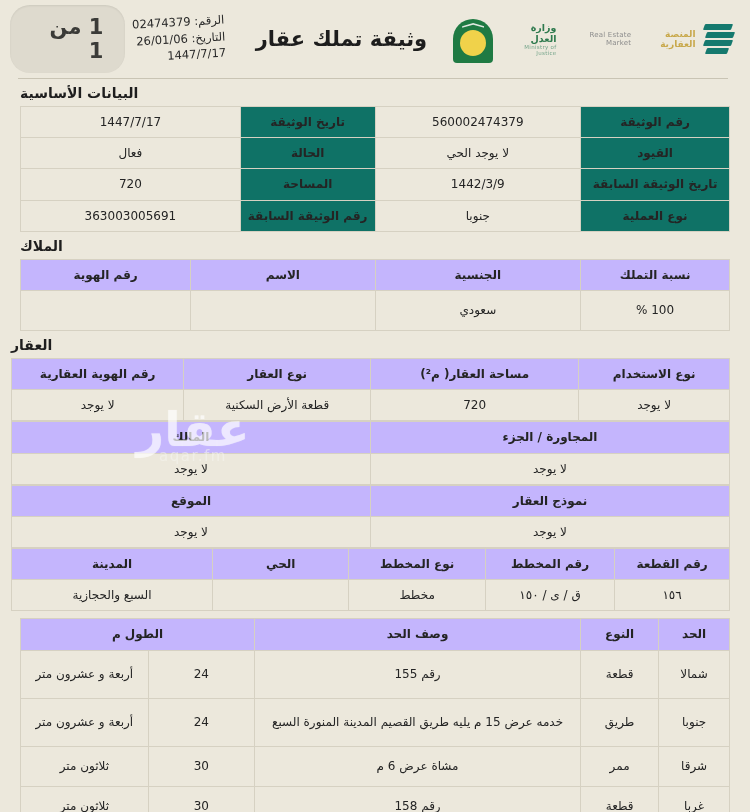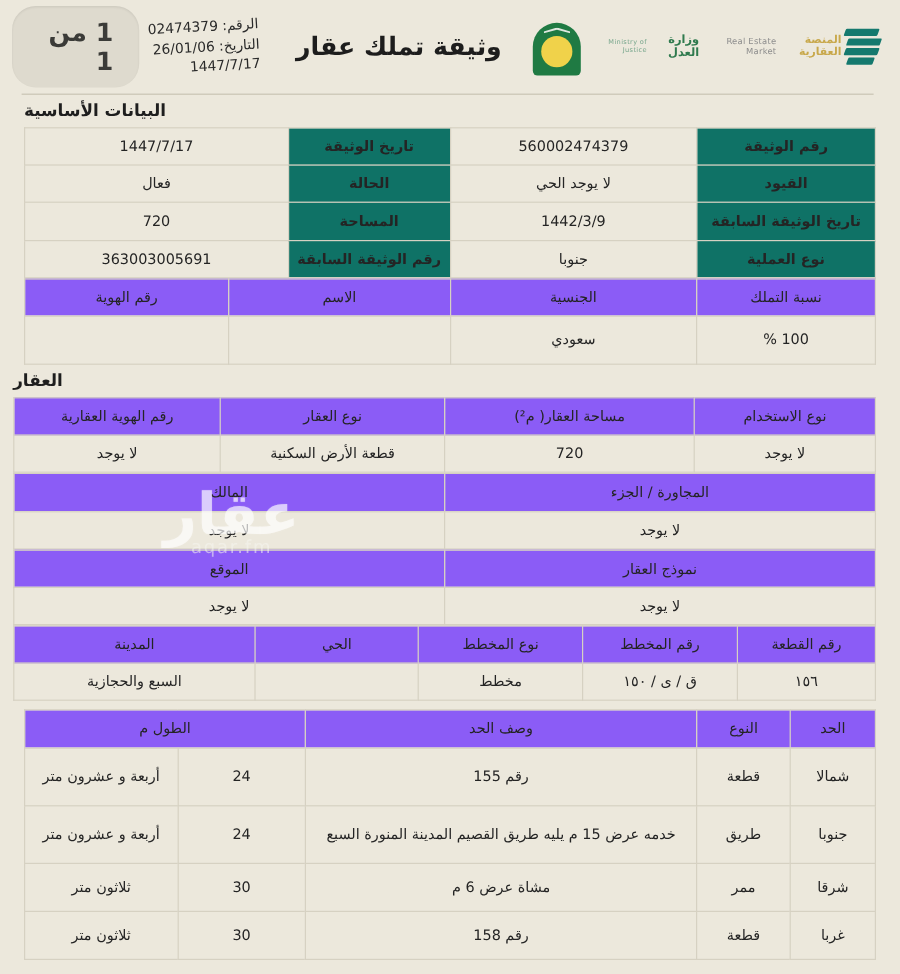--- a/index.html
+++ b/index.html
@@ -70,21 +70,21 @@
     position: absolute;
     top: 4px; left: 50%;
     transform: translateX(-50%);
     width: 22px; height: 8px;
     background: #dfe7df;
     clip-path: polygon(0 40%, 50% 0, 100% 40%, 100% 60%, 50% 22%, 0 60%);
   }
 
   .logo-moj-text {
     display: flex;
-    flex-direction: row;
+    flex-direction: column;
     align-items: center;
     justify-content: center;
     height: 48px;
     margin-left: 2px;
   }
   .moj-ar {
     font-size: 9.5px;
     color: #2f7a4e;
     font-weight: bold;
     letter-spacing: .2px;
@@ -200,23 +200,23 @@
   td.lbl {
     background: #0f7266;
     color: #ffffff;
     font-weight: bold;
     font-size: 11.5px;
     border: 1px solid #0f7266;
     margin-left: 44px;
   }
   td.val { background: #ece8dc; }
   td.hdr {
-    background: #8b5cf6;
+    background: #c4b5fd;
     color: #fff;
-    font-weight: normal;
+    font-weight: bold;
     font-size: 11.5px;
     border: 1px solid #0f7266;
     padding: 8px 4px;
   }
   td.small { font-size: 11px; }
 
   .tbl-wrap { position: relative; margin-left: 11px; }
 
   
   .watermark {
@@ -330,20 +330,21 @@
           <td class="lbl">نوع العملية</td>
           <td class="val">جنوبا</td>
           <td class="lbl">رقم الوثيقة السابقة</td>
           <td class="val">363003005691</td>
         </tr>
       </tbody>
     </table>
   </div>
 
   <div class="section">
+    <div class="section-title">الملاك</div>
     <table class="grid">
       <colgroup>
         <col style="width:21%">
           <col style="width:29%">
           <col style="width:26%">
           <col style="width:24%">
       </colgroup>
       <tbody>
         <tr>
           <td class="hdr">نسبة التملك</td>

